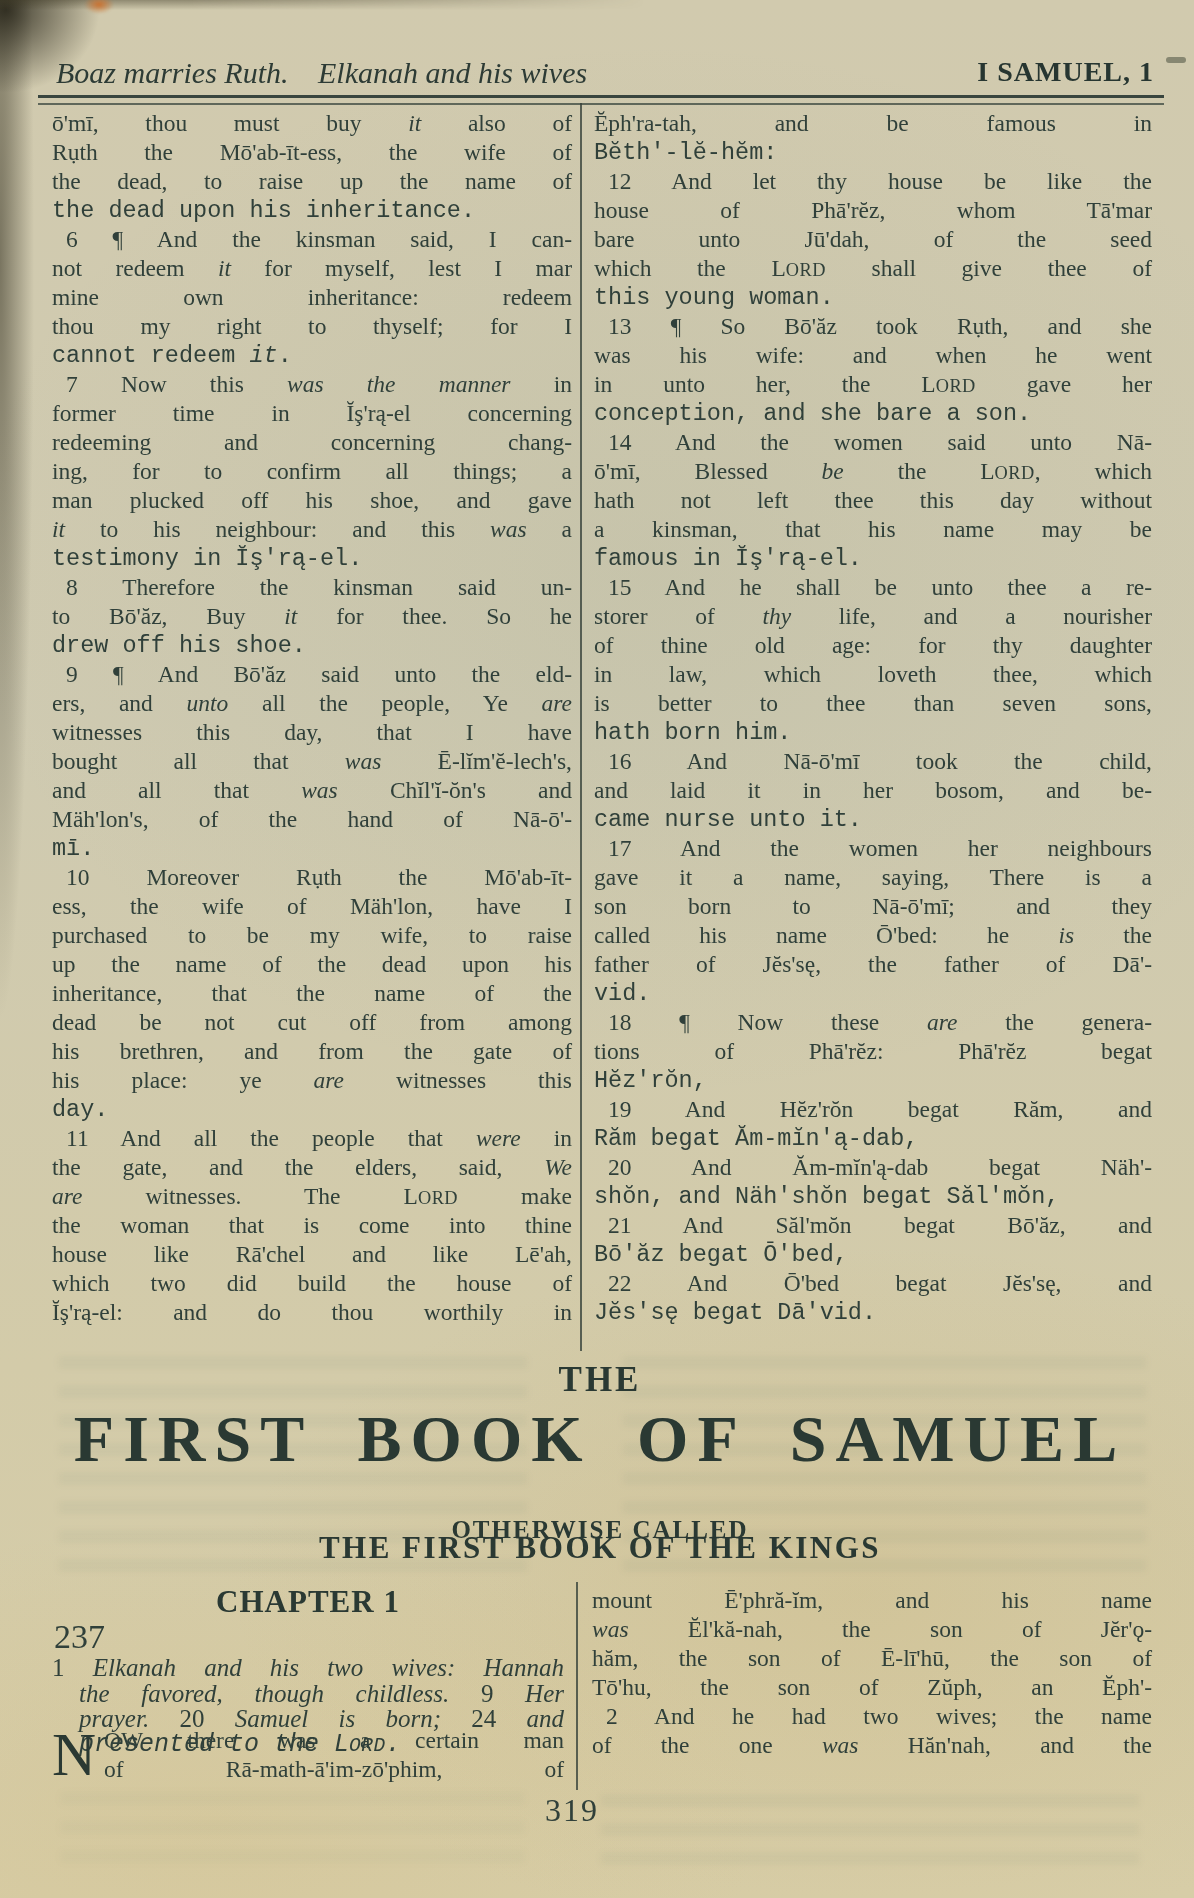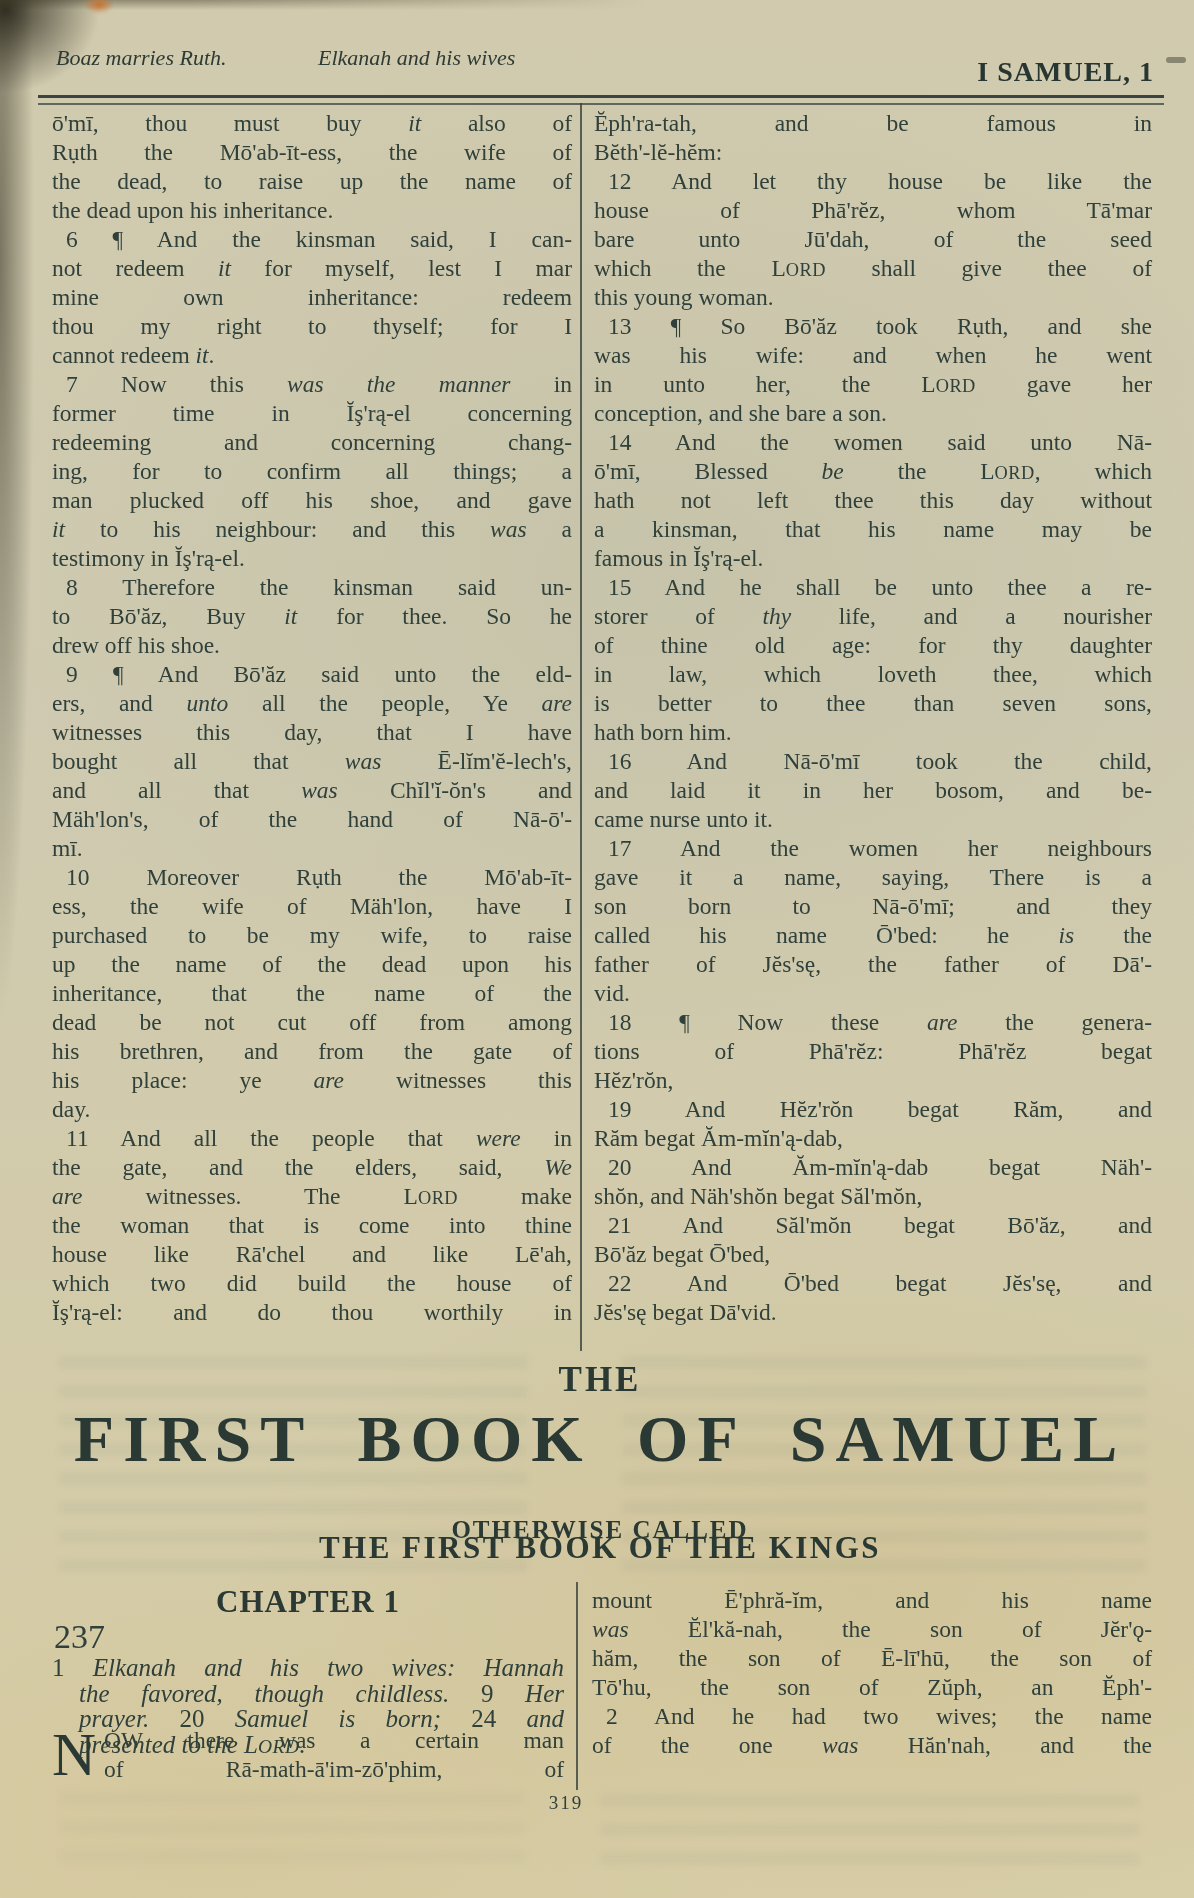--- a/index.html
+++ b/index.html
@@ -32,37 +32,37 @@
   }
   .edge-dash{position:absolute;right:8px;top:57px;width:20px;height:6px;background:rgba(75,80,64,0.55);border-radius:3px;}
   .ghost{position:absolute;pointer-events:none;opacity:.75;filter:blur(3px);
     background:repeating-linear-gradient(180deg, rgba(98,118,102,0.085) 0 13px, rgba(98,118,102,0) 13px 29px);}
   #ghost-title-left{left:58px;top:1356px;width:470px;height:228px;}
   #ghost-title-right{left:622px;top:1356px;width:525px;height:228px;}
   #ghost-bottom-right{left:600px;top:1794px;width:540px;height:72px;}
   #ghost-bottom-left{left:60px;top:1792px;width:465px;height:78px;opacity:.5;}
 
   
-  .rh{position:absolute;top:45px;font-size:22px;white-space:nowrap;}
+  .rh{position:absolute;top:56px;font-size:30px;white-space:nowrap;}
   .rh.it{font-style:italic;color:#2d3b35;}
   #rh-right{right:40px;top:56px;font-weight:bold;font-size:28px;letter-spacing:1px;color:#273631;}
   #rh-left{left:56px;}
   #rh-center{left:318px;}
   .head-rule{position:absolute;left:38px;right:30px;top:95px;height:5px;
     border-top:3px solid #39453e;border-bottom:2px solid rgba(57,69,62,0.75);}
 
   
   .col{position:absolute;font-size:23.5px;line-height:29px;}
   #ruth-left{left:52px;top:109px;width:520px;}
   #ruth-right{left:594px;top:109px;width:558px;}
   .vdiv{position:absolute;width:2px;background:rgba(52,64,56,0.78);}
   #vdiv-top{left:580px;top:103px;height:1248px;}
   #vdiv-bottom{left:576px;top:1582px;height:208px;}
   .ln{text-align:justify;text-align-last:justify;height:29px;white-space:normal;}
-  .ln.end{text-align-last:left;}
+  .ln.end{text-align-last:left;font-family:Liberation Mono, monospace;}
   .ln.vs{padding-left:14px;}
   .ln.ind{padding-left:27px;}
   .sc{font-size:0.78em;letter-spacing:0.5px;}
   .rm{font-style:normal;}
 
   
   .tb{position:absolute;left:40px;width:1120px;text-align:center;font-weight:bold;color:#2a3933;white-space:nowrap;}
   #t-the{top:1360px;font-size:35px;letter-spacing:3px;}
   #t-main{top:1401px;font-size:66px;letter-spacing:9px;word-spacing:20px;}
   #t-oc{top:1492px;font-size:25px;letter-spacing:2px;margin-top:24px;}
@@ -71,21 +71,21 @@
   
   #ch-row{position:absolute;left:52px;top:1584px;width:512px;}
   #ch-ref{position:absolute;left:2px;top:2px;font-size:34px;margin-top:32px;}
   #ch-head{text-align:center;font-size:31px;font-weight:bold;letter-spacing:1px;color:#2a3933;}
   #summary{position:absolute;left:52px;top:1655px;width:512px;font-style:italic;font-size:25px;line-height:25.5px;}
   #summary .ln{height:25.5px;}
   #sam-left{left:52px;top:1726px;width:512px;}
   .dropcap{float:left;font-size:61px;line-height:53px;padding:2px 8px 0 0;color:#2a3933;}
   #sam-right{left:592px;top:1586px;width:560px;}
 
-  #pageno{position:absolute;left:10px;top:1792px;width:1112px;text-align:center;font-size:19px;letter-spacing:2px;}
+  #pageno{position:absolute;left:16px;top:1792px;width:1112px;text-align:center;font-size:32px;letter-spacing:2px;}
 </style>
 </head>
 <body>
 
 <div id="page">
 
   <div class="gutter-shadow"></div>
   <div class="top-edge-shadow"></div>
   <div class="orange-mark"></div>
   <div class="edge-dash"></div>

